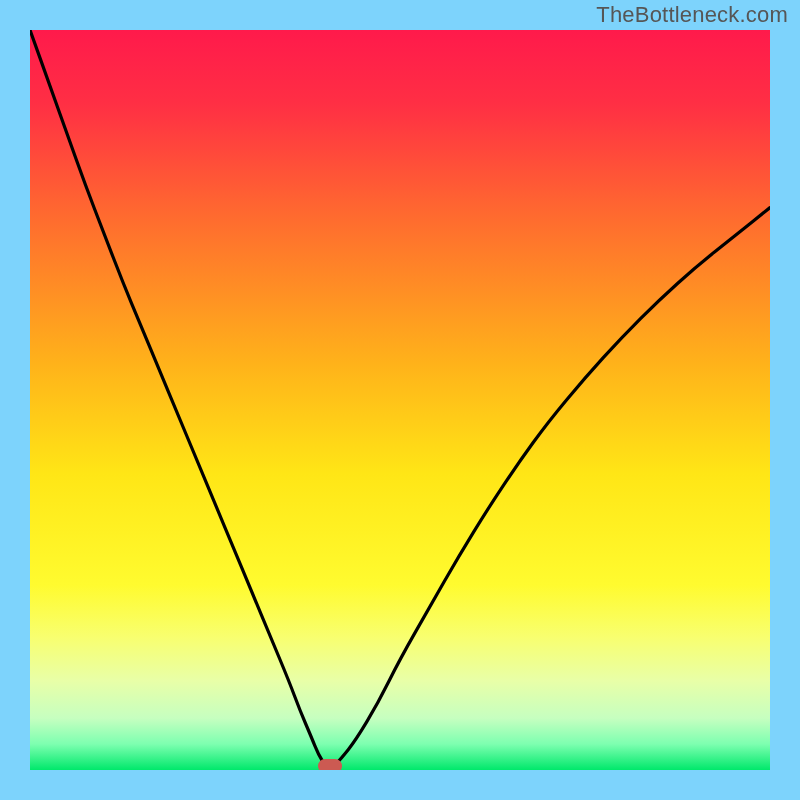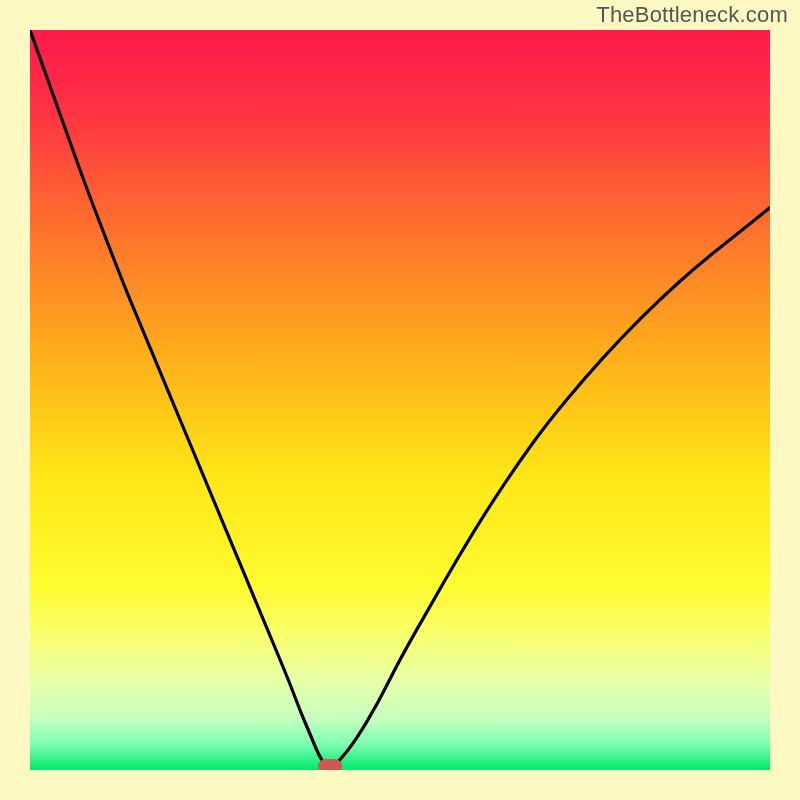--- a/index.html
+++ b/index.html
@@ -1,21 +1,21 @@
 <!DOCTYPE html>
 <html><head>
 <meta charset="utf-8">
 <style>
   * { margin: 0; padding: 0; box-sizing: border-box; }
   html, body { width: 800px; height: 800px; overflow: hidden; background: #000; }
   .frame {
     position: absolute;
     left: 0; top: 0;
     width: 800px; height: 800px;
-    background: #fef9c3;
+    background: #7dd3fc;
   }
   .plot {
     position: absolute;
     left: 30px; top: 30px;
     width: 740px; height: 740px;
     overflow: hidden;
   }
   .gradient {
     position: absolute;
     left: 0; top: 0; width: 100%; height: 100%;

